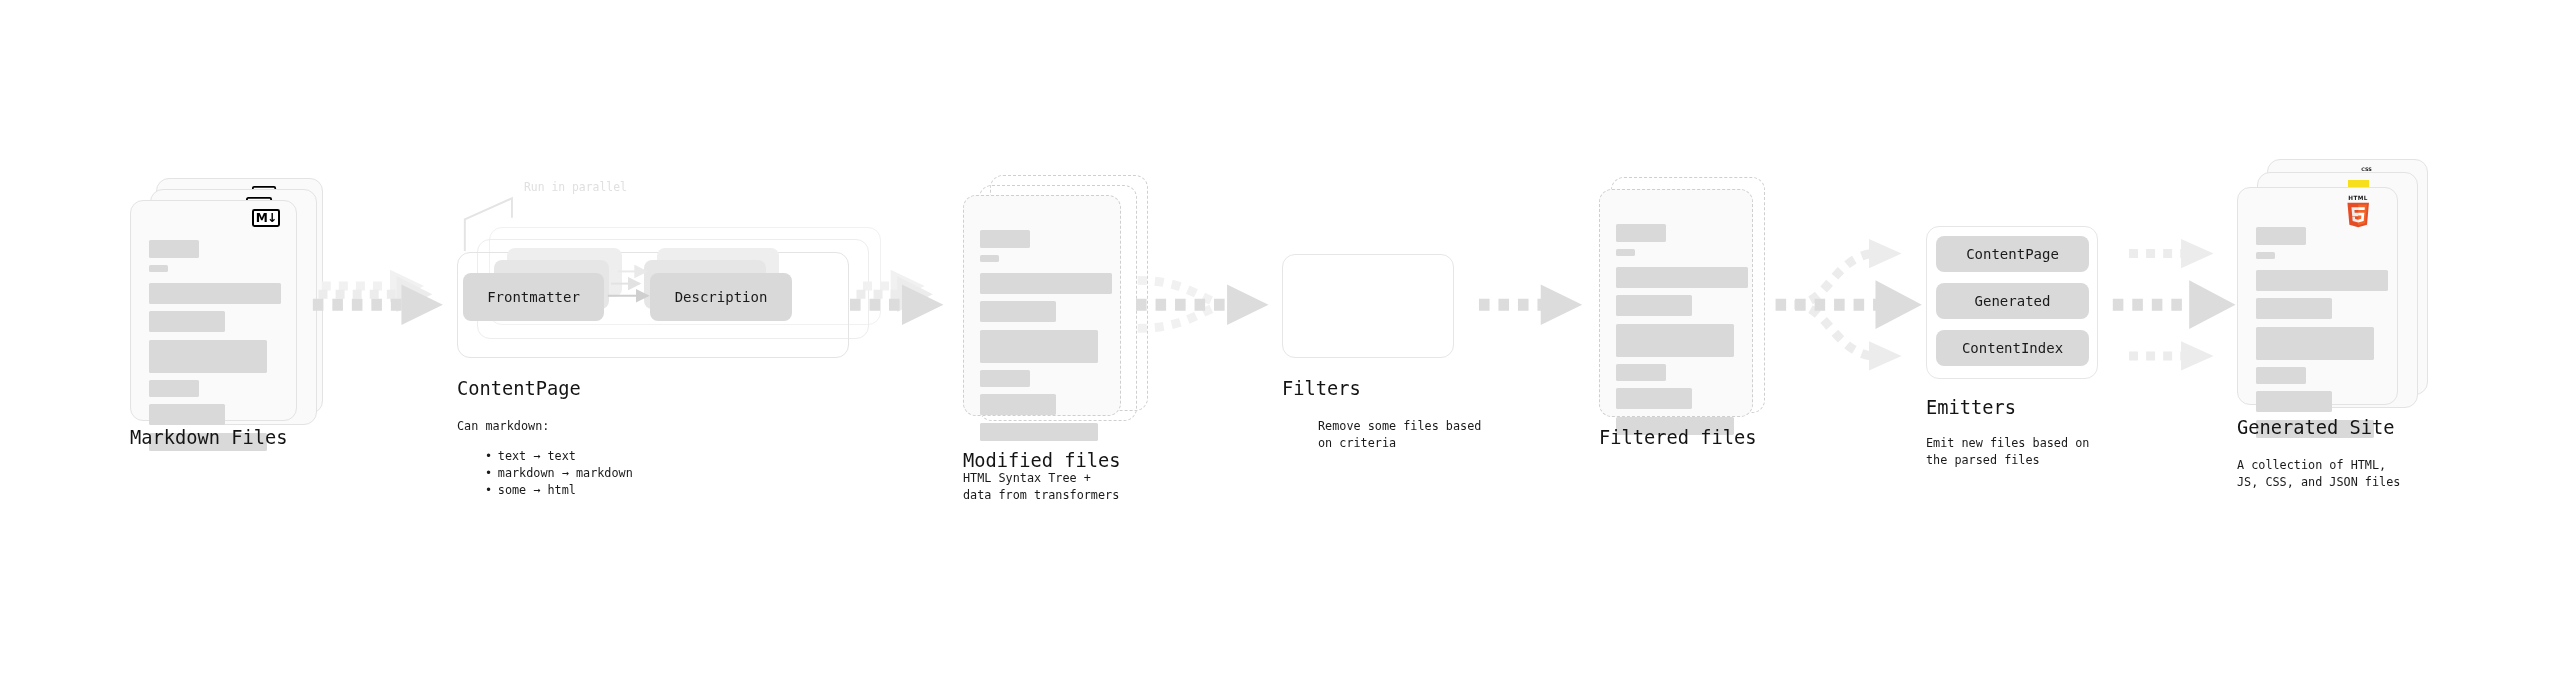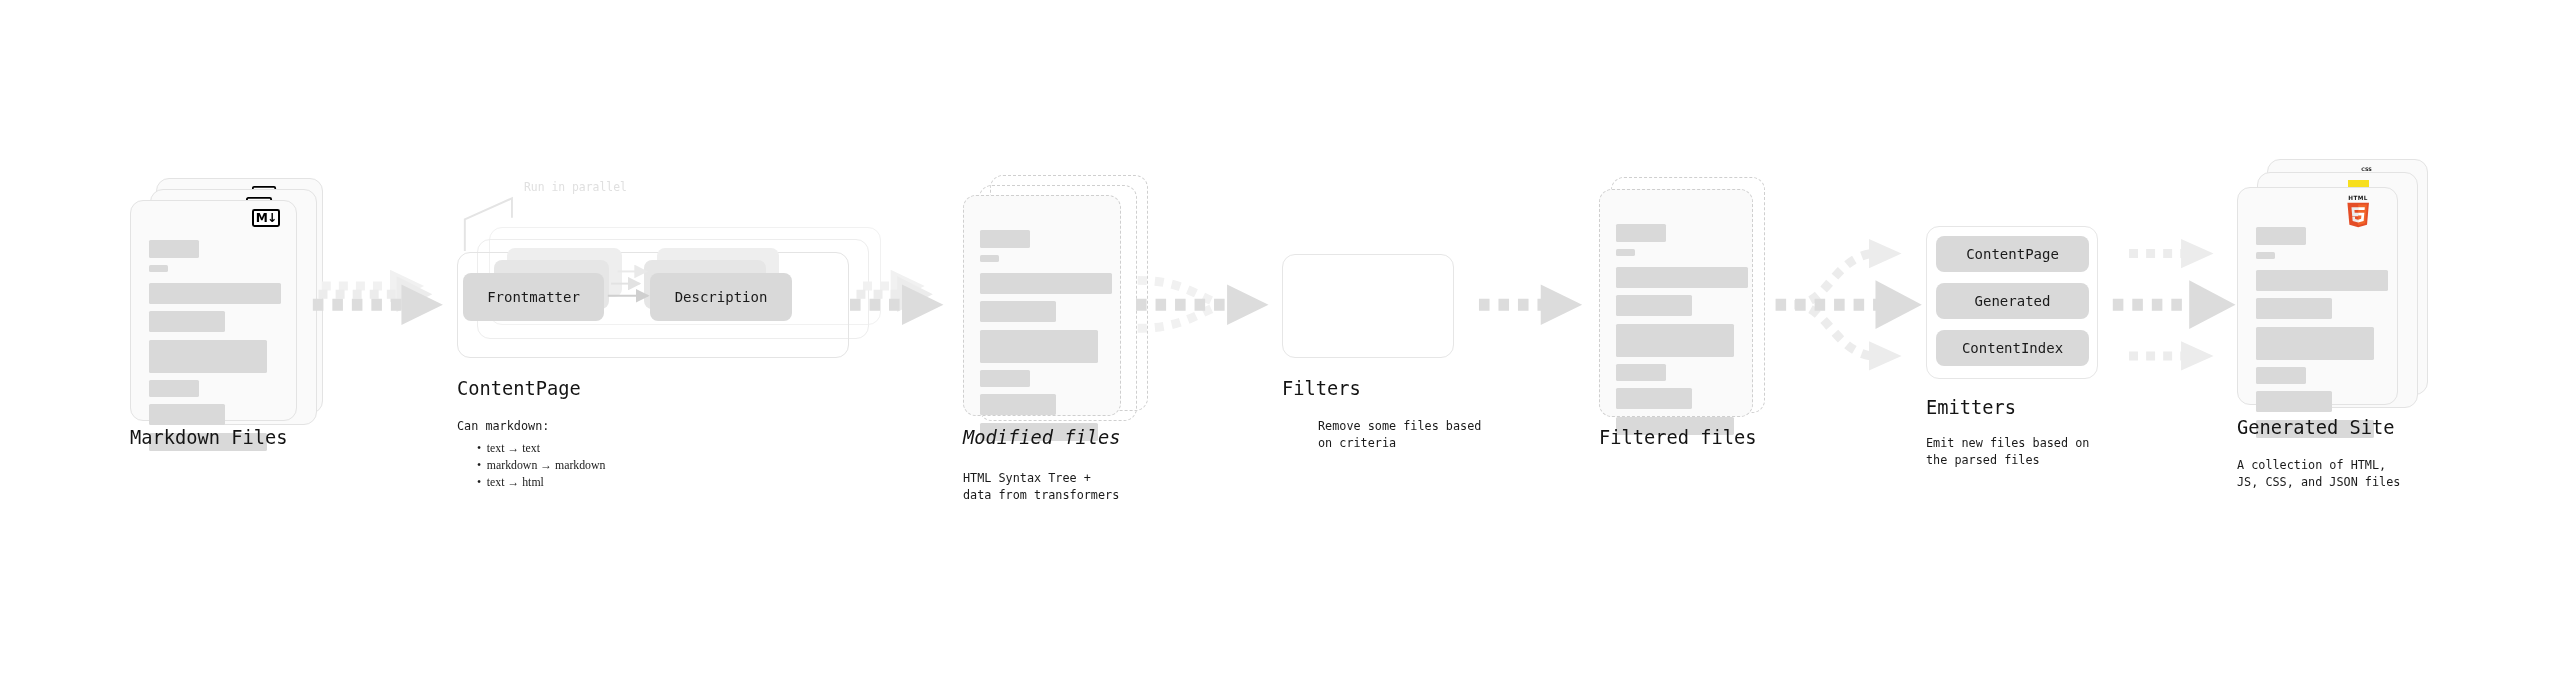--- a/index.html
+++ b/index.html
@@ -151,21 +151,21 @@
     color: #1a1a1a;
     white-space: pre;
   }
   .bullets {
     position: absolute;
     font-family: "DejaVu Sans Mono", "Liberation Mono", monospace;
     font-size: 11.8px;
     line-height: 17px;
     color: #1a1a1a;
   }
-  .bullets ul { margin: 4px; padding-left: 13px; list-style: none; font-family: Liberation Serif, serif; }
+  .bullets ul { margin: 12px; padding-left: 13px; list-style: none; }
   .bullets li { white-space: pre; }
   .bullets li::before { content: "\2022"; margin-right: 5.7px; }
 
   .note-label {
     position: absolute;
     font-family: "DejaVu Sans Mono", "Liberation Mono", monospace;
     font-size: 11.4px;
     color: #e0e0e0;
     white-space: nowrap;
   }
@@ -236,41 +236,41 @@
 
     <div class="note-label" style="left:524px; top:180px;">Run in parallel</div>
   </div>
 
   <div class="title" style="left:457px; top:378px;">ContentPage</div>
   <div class="caption" style="left:457px; top:418px;">Can markdown:</div>
   <div class="bullets" style="left:460px; top:436px;">
     <ul>
       <li>text → text</li>
       <li>markdown → markdown</li>
-      <li>text → html</li>
+      <li>some → html</li>
     </ul>
   </div>
 
   <div class="card-stack">
     <div class="card dashed abs" style="left:990px; top:175px; width:158px; height:236px; background:transparent;"></div>
     <div class="card dashed abs" style="left:979px; top:185px; width:158px; height:236px; background:transparent;"></div>
     <div class="card dashed abs" style="left:963px; top:195px; width:158px; height:221px;">
       <div class="card-body" style="top:34px; left:16.3px; right:16.3px;">
         <div class="ph" style="width:50px;  height:18px;"></div>
         <div class="ph" style="width:18.7px;  height:6.5px; margin-bottom:11.4px;"></div>
         <div class="ph" style="width:132px; height:21px;"></div>
         <div class="ph" style="width:76px;  height:21px;"></div>
         <div class="ph" style="width:118px; height:33px;"></div>
         <div class="ph" style="width:50px;  height:17px;"></div>
         <div class="ph" style="width:76px;  height:21px;"></div>
         <div class="ph" style="width:118px; height:18px;"></div>
       </div>
     </div>
   </div>
-  <div class="title" style="left:963px; top:427px;font-style:italic;">Modified files</div>
+  <div class="title" style="left:963px; top:450px;">Modified files</div>
   <div class="caption" style="left:963px; top:470px;">HTML Syntax Tree +
 data from transformers</div>
 
   <div class="group-box" style="left:1282px; top:254px; width:172px; height:104px;"></div>
   <div class="title" style="left:1282px; top:378px;">Filters</div>
   <div class="caption" style="left:1282px; top:418px;margin-left:36px;">Remove some files based
 on criteria</div>
 
   <div class="card-stack">
     <div class="card dashed abs" style="left:1611px; top:177px; width:154px; height:236px; background:transparent;"></div>

